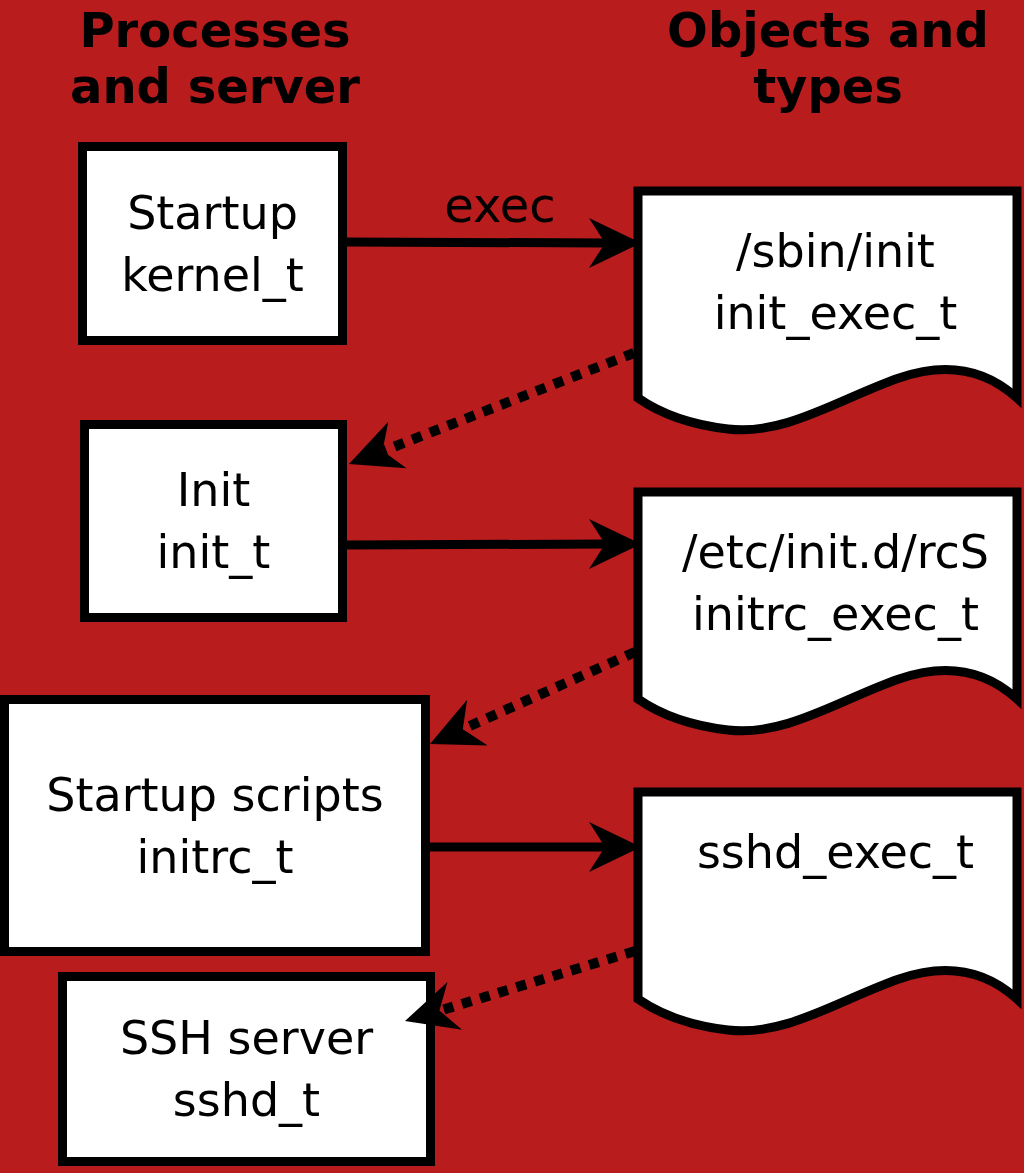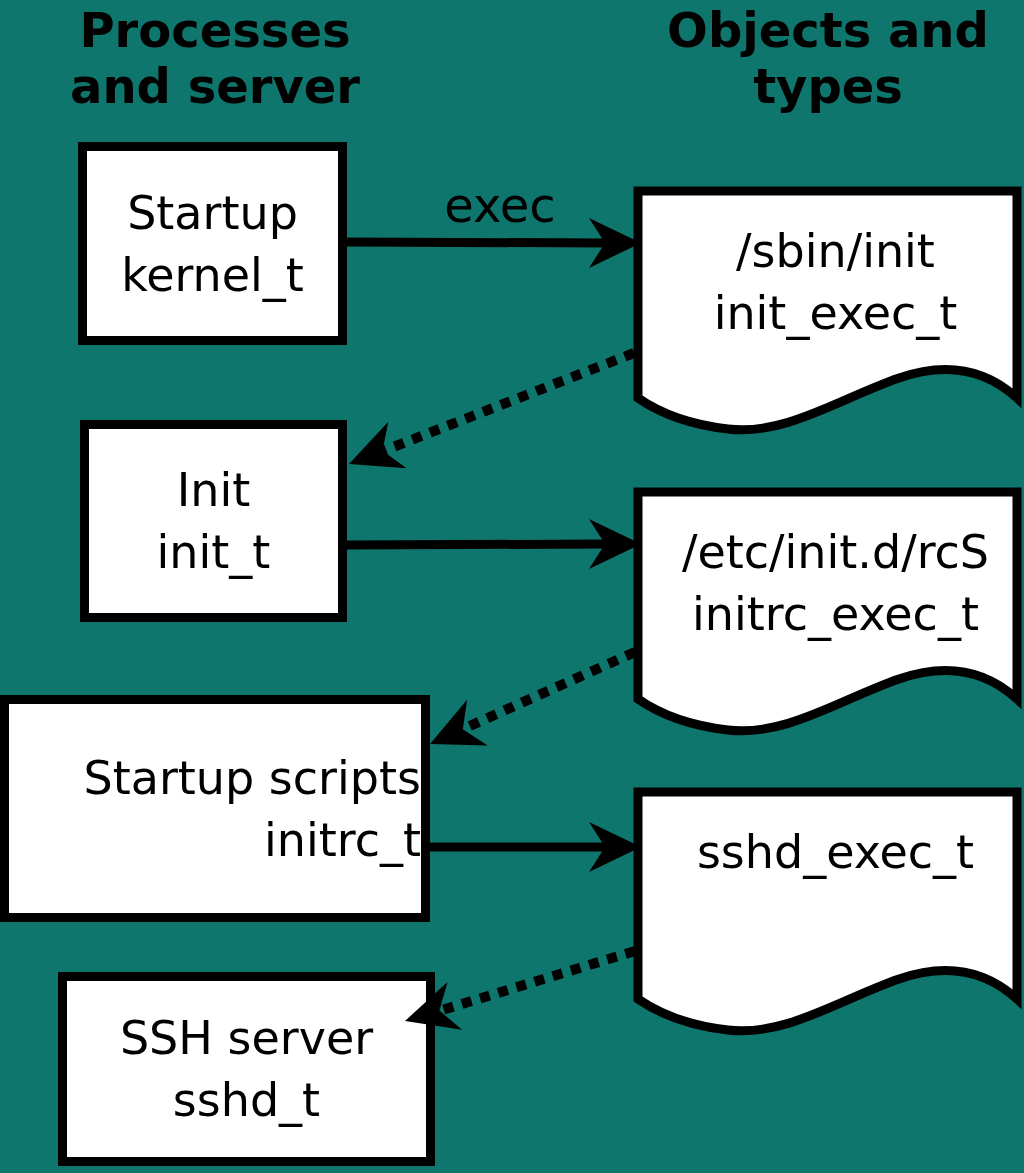--- a/index.html
+++ b/index.html
@@ -1,19 +1,19 @@
 <!DOCTYPE html>
 <html><head>
 <meta charset="utf-8">
 <style>
   html,body{margin:0;padding:0;background:#ffffff;}
   .canvas{
     position:relative;
     width:1024px;height:1173px;
-    background:#0f766e;
+    background:#b91c1c;
     color:#000000;
     font-family:"DejaVu Sans","Liberation Sans",sans-serif;
     overflow:hidden;
   }
   .col-header{
     position:absolute;top:2px;width:430px;
     font-size:48px;font-weight:bold;line-height:56px;
     text-align:center;color:#000;
   }
   .col-header.left{left:0;}
@@ -21,21 +21,21 @@
   .pbox{
     position:absolute;
     border:9px solid #000;
     background:#fff;
     box-sizing:border-box;
     display:flex;flex-direction:column;justify-content:center;align-items:center;
     font-size:46px;line-height:62px;text-align:center;
   }
   .pbox.kernel{left:78px;top:142px;width:269px;height:203px;}
   .pbox.init{left:80px;top:420px;width:267px;height:202px;}
-  .pbox.startup{left:0px;top:695px;width:430px;height:227px;align-items:flex-end;}
+  .pbox.startup{left:0px;top:695px;width:430px;height:261px;}
   .pbox.ssh{left:25px;top:972px;width:377px;height:194px;margin-left:33px;}
   .doc{
     position:absolute;width:389px;height:254px;padding-left:16px;
   }
   .doc.d1{left:633px;top:186px;}
   .doc.d2{left:633px;top:487px;}
   .doc.d3{left:633px;top:787px;}
   .doc svg{position:absolute;left:0;top:0;}
   .doc .doc-label{
     position:absolute;left:0;top:34px;width:100%;

